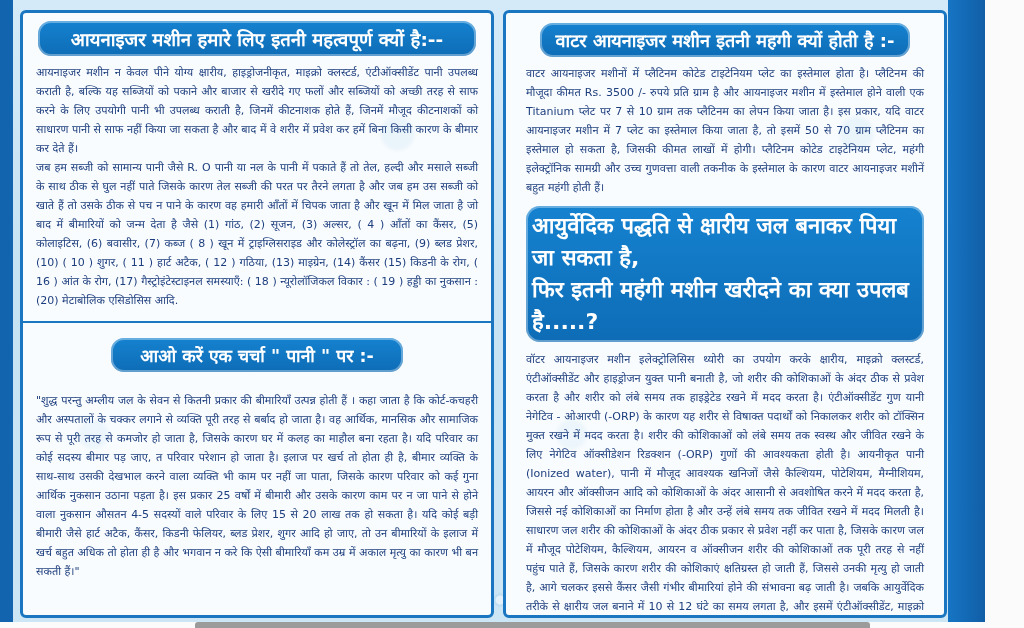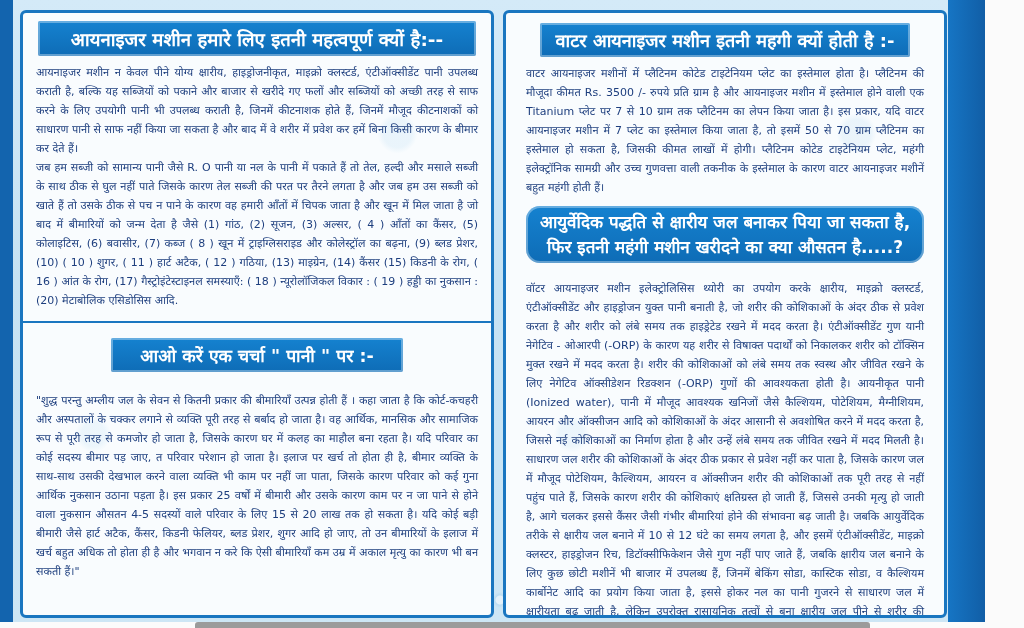--- a/index.html
+++ b/index.html
@@ -28,29 +28,29 @@
       radial-gradient(circle at 15% 70%, rgba(205,230,246,.3) 0 12px, transparent 18px),
       #f9fcfe;
     border:3px solid #1a76c0;border-radius:6px;overflow:hidden;
   }
   .left-panel{left:20px;width:474px;padding:0 13px;}
   .right-panel{left:503px;width:444px;padding:0 20px;}
 
   .pill{
     background:linear-gradient(180deg,#1582d0,#0e6cb6);
     color:#fff;font-weight:bold;text-align:center;
-    border-radius:2px;box-shadow:0 0 0 2px rgba(255,255,255,.35) inset;
+    border-radius:13px;box-shadow:0 0 0 2px rgba(255,255,255,.35) inset;
   }
   .pill-l1{margin:8px 2px 0 2px;padding:5px 4px;font-size:18.5px;}
   .pill-l2{width:272px;margin:15px auto 0 auto;padding:5px 10px;font-size:17.5px;}
   .pill-r1{margin:10px 14px 0 14px;padding:5px 4px;font-size:18px;}
   .box-r2{
-    margin:9px 0 16px 0;padding:4px 6px;font-size:17px;line-height:1.45;
+    margin:9px 0 8px 0;padding:4px 6px;font-size:22px;line-height:1.45;
     background:linear-gradient(180deg,#1582d0,#0e6cb6);
-    color:#fff;font-weight:bold;text-align:center;border-radius:14px;
+    color:#fff;font-weight:bold;text-align:left;border-radius:14px;
     box-shadow:0 0 0 2px rgba(255,255,255,.35) inset;
   }
   .body-text{
     color:#1d3e7e;font-size:11px;line-height:19px;text-align:justify;
     margin:0;font-weight:500;
   }
   .mt7{margin-top:7px;} .mt9{} .mt6{margin-top:6px;} .mt19{margin-top:19px;}
   .divider{border-top:2.5px solid #1a76c0;margin:11px -13px 0 -13px;}
 
   .page-edge-bar{
@@ -79,20 +79,20 @@
       <p class="body-text mt19">"शुद्ध परन्तु अम्लीय जल के सेवन से कितनी प्रकार की बीमारियाँ उत्पन्न होती हैं । कहा जाता है कि कोर्ट-कचहरी और अस्पतालों के चक्कर लगाने से व्यक्ति पूरी तरह से बर्बाद हो जाता है। वह आर्थिक, मानसिक और सामाजिक रूप से पूरी तरह से कमजोर हो जाता है, जिसके कारण घर में कलह का माहौल बना रहता है। यदि परिवार का कोई सदस्य बीमार पड़ जाए, त परिवार परेशान हो जाता है। इलाज पर खर्च तो होता ही है, बीमार व्यक्ति के साथ-साथ उसकी देखभाल करने वाला व्यक्ति भी काम पर नहीं जा पाता, जिसके कारण परिवार को कई गुना आर्थिक नुकसान उठाना पड़ता है। इस प्रकार 25 वर्षों में बीमारी और उसके कारण काम पर न जा पाने से होने वाला नुकसान औसतन 4-5 सदस्यों वाले परिवार के लिए 15 से 20 लाख तक हो सकता है। यदि कोई बड़ी बीमारी जैसे हार्ट अटैक, कैंसर, किडनी फेलियर, ब्लड प्रेशर, शुगर आदि हो जाए, तो उन बीमारियों के इलाज में खर्च बहुत अधिक तो होता ही है और भगवान न करे कि ऐसी बीमारियाँ कम उम्र में अकाल मृत्यु का कारण भी बन सकती हैं।"</p>
     </div>
 
     <div class="panel right-panel">
       <div class="pill pill-r1">
         <span>वाटर आयनाइजर मशीन इतनी महगी क्यों होती है :-</span>
       </div>
       <p class="body-text mt7">वाटर आयनाइजर मशीनों में प्लैटिनम कोटेड टाइटेनियम प्लेट का इस्तेमाल होता है। प्लैटिनम की मौजूदा कीमत Rs. 3500 /- रुपये प्रति ग्राम है और आयनाइजर मशीन में इस्तेमाल होने वाली एक Titanium प्लेट पर 7 से 10 ग्राम तक प्लैटिनम का लेपन किया जाता है। इस प्रकार, यदि वाटर आयनाइजर मशीन में 7 प्लेट का इस्तेमाल किया जाता है, तो इसमें 50 से 70 ग्राम प्लैटिनम का इस्तेमाल हो सकता है, जिसकी कीमत लाखों में होगी। प्लैटिनम कोटेड टाइटेनियम प्लेट, महंगी इलेक्ट्रॉनिक सामग्री और उच्च गुणवत्ता वाली तकनीक के इस्तेमाल के कारण वाटर आयनाइजर मशीनें बहुत महंगी होती हैं।</p>
       <div class="box-r2">
         <div>आयुर्वेदिक पद्धति से क्षारीय जल बनाकर पिया जा सकता है,</div>
-        <div>फिर इतनी महंगी मशीन खरीदने का क्या औसतन है.....?</div>
+        <div>फिर इतनी महंगी मशीन खरीदने का क्या उपलब है.....?</div>
       </div>
       <p class="body-text mt6">वॉटर आयनाइजर मशीन इलेक्ट्रोलिसिस थ्योरी का उपयोग करके क्षारीय, माइक्रो क्लस्टर्ड, एंटीऑक्सीडेंट और हाइड्रोजन युक्त पानी बनाती है, जो शरीर की कोशिकाओं के अंदर ठीक से प्रवेश करता है और शरीर को लंबे समय तक हाइड्रेटेड रखने में मदद करता है। एंटीऑक्सीडेंट गुण यानी नेगेटिव - ओआरपी (-ORP) के कारण यह शरीर से विषाक्त पदार्थों को निकालकर शरीर को टॉक्सिन मुक्त रखने में मदद करता है। शरीर की कोशिकाओं को लंबे समय तक स्वस्थ और जीवित रखने के लिए नेगेटिव ऑक्सीडेशन रिडक्शन (-ORP) गुणों की आवश्यकता होती है। आयनीकृत पानी (Ionized water), पानी में मौजूद आवश्यक खनिजों जैसे कैल्शियम, पोटेशियम, मैग्नीशियम, आयरन और ऑक्सीजन आदि को कोशिकाओं के अंदर आसानी से अवशोषित करने में मदद करता है, जिससे नई कोशिकाओं का निर्माण होता है और उन्हें लंबे समय तक जीवित रखने में मदद मिलती है। साधारण जल शरीर की कोशिकाओं के अंदर ठीक प्रकार से प्रवेश नहीं कर पाता है, जिसके कारण जल में मौजूद पोटेशियम, कैल्शियम, आयरन व ऑक्सीजन शरीर की कोशिकाओं तक पूरी तरह से नहीं पहुंच पाते हैं, जिसके कारण शरीर की कोशिकाएं क्षतिग्रस्त हो जाती हैं, जिससे उनकी मृत्यु हो जाती है, आगे चलकर इससे कैंसर जैसी गंभीर बीमारियां होने की संभावना बढ़ जाती है। जबकि आयुर्वेदिक तरीके से क्षारीय जल बनाने में 10 से 12 घंटे का समय लगता है, और इसमें एंटीऑक्सीडेंट, माइक्रो क्लस्टर, हाइड्रोजन रिच, डिटॉक्सीफिकेशन जैसे गुण नहीं पाए जाते हैं, जबकि क्षारीय जल बनाने के लिए कुछ छोटी मशीनें भी बाजार में उपलब्ध हैं, जिनमें बेकिंग सोडा, कास्टिक सोडा, व कैल्शियम कार्बोनेट आदि का प्रयोग किया जाता है, इससे होकर नल का पानी गुजरने से साधारण जल में क्षारीयता बढ़ जाती है, लेकिन उपरोक्त रासायनिक तत्वों से बना क्षारीय जल पीने से शरीर की कोशिकाओं, किडनी व अन्य आंतरिक अंगों को काफी नुकसान पहुंचता है</p>
     </div>
   </div>
 
   <div class="page-edge-bar"></div>
 </div>
 
 </body></html>

